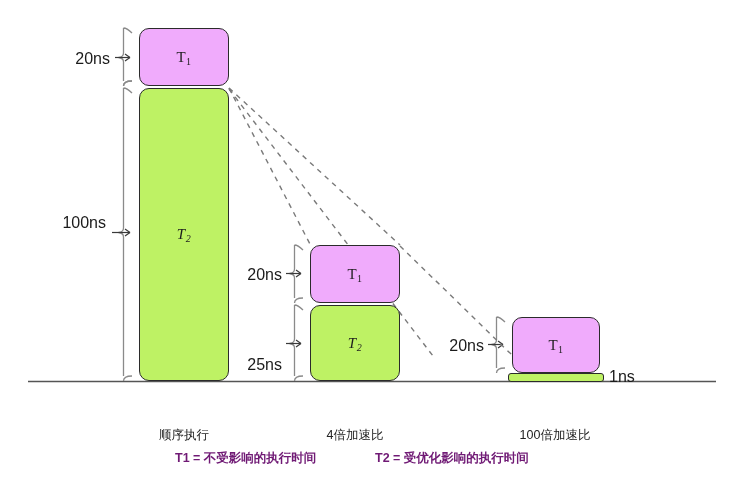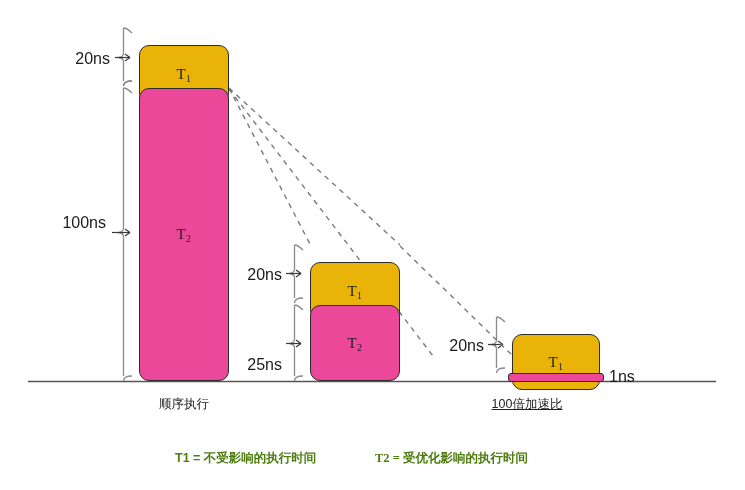--- a/index.html
+++ b/index.html
@@ -18,22 +18,22 @@
   .bar{
     position:absolute;
     box-sizing:border-box;
     border:1.6px solid #2b2b2b;
     border-radius:10px;
     display:flex;align-items:center;justify-content:center;
     font-family:"Liberation Serif", serif;
     color:#1d1d1d;
     letter-spacing:.5px;
   }
-  .bar.t1{background:#eab308;margin-top:17px;}
-  .bar.t2{background:#ec4899;}
+  .bar.t1{background:#f0abfc;}
+  .bar.t2{background:#bef264;font-style:italic;}
   .bar .lbl{font-size:15px;line-height:1;}
   .bar .lbl sub{font-size:10px;vertical-align:baseline;position:relative;top:3px;}
 
   
   .bar.sliver{border-radius:3px;border-width:1.4px;}
 
   
   .meas{
     position:absolute;
     font-size:16px;
@@ -44,27 +44,28 @@
   .meas.r{text-align:right;}
 
   
   .cap{
     position:absolute;
     font-size:12.5px;
     color:#222;
     white-space:nowrap;
     text-align:center;
     font-family:"Liberation Sans", sans-serif;
+    margin-top:31px;
   }
 
   
   .legend{
     position:absolute;
     font-size:12.5px;
-    color:#4d7c0f;
+    color:#701a75;
     white-space:nowrap;
     font-family:"Liberation Sans", sans-serif;
     font-weight:700;
   }
 </style>
 </head>
 <body>
 
 <div class="stage">
 
@@ -127,25 +128,26 @@
   <div class="cap" style="left:104px;top:396px;width:160px;">顺序执行</div>
 
   <div class="bar t1" style="left:310px;top:245px;width:90px;height:58px;">
     <span class="lbl">T<sub>1</sub></span>
   </div>
   <div class="bar t2" style="left:310px;top:305px;width:90px;height:76px;">
     <span class="lbl">T<sub>2</sub></span>
   </div>
   <div class="meas r" style="left:220px;top:266px;width:62px;">20ns</div>
   <div class="meas r" style="left:220px;top:356px;width:62px;">25ns</div>
+  <div class="cap" style="left:275px;top:396px;width:160px;">4倍加速比</div>
 
   <div class="bar t1" style="left:512px;top:317px;width:88px;height:56px;">
     <span class="lbl">T<sub>1</sub></span>
   </div>
   <div class="bar t2 sliver" style="left:508px;top:373px;width:96px;height:9px;"></div>
   <div class="meas r" style="left:422px;top:337px;width:62px;">20ns</div>
   <div class="meas" style="left:609px;top:368px;width:62px;">1ns</div>
-  <div class="cap" style="left:447px;top:396px;width:160px;text-decoration:underline;">100倍加速比</div>
+  <div class="cap" style="left:475px;top:396px;width:160px;">100倍加速比</div>
 
   <div class="legend" style="left:175px;top:450px;">T1 = 不受影响的执行时间</div>
-  <div class="legend" style="left:375px;top:450px;font-family:Liberation Serif, serif;">T2 = 受优化影响的执行时间</div>
+  <div class="legend" style="left:375px;top:450px;">T2 = 受优化影响的执行时间</div>
 
 </div>
 
 </body></html>

